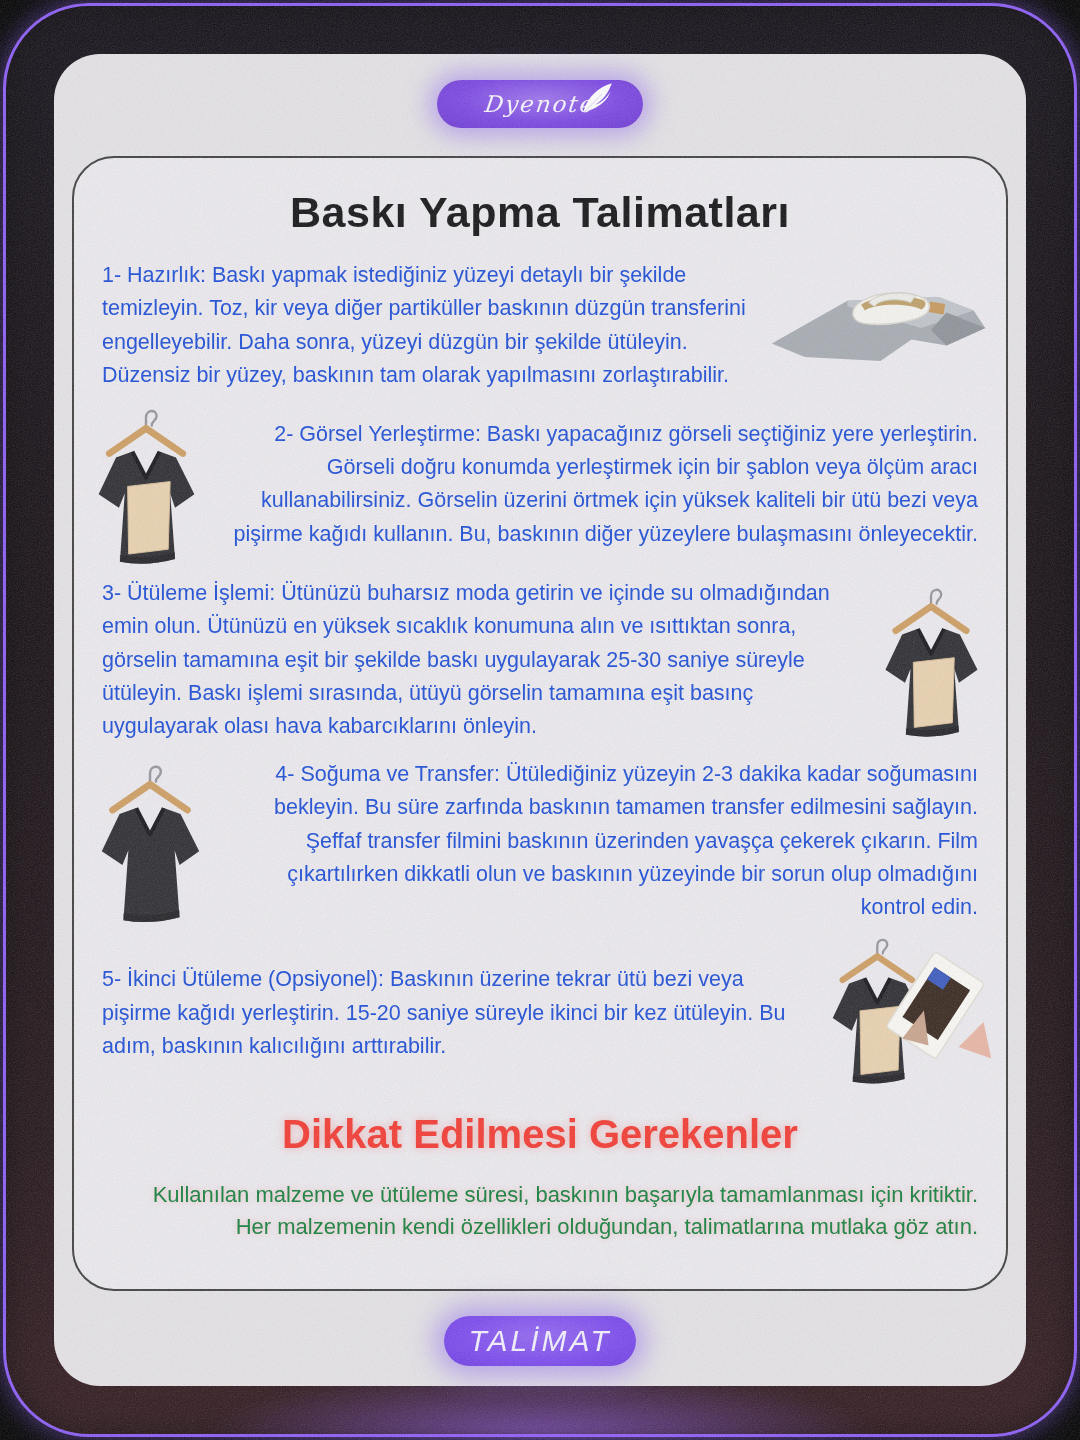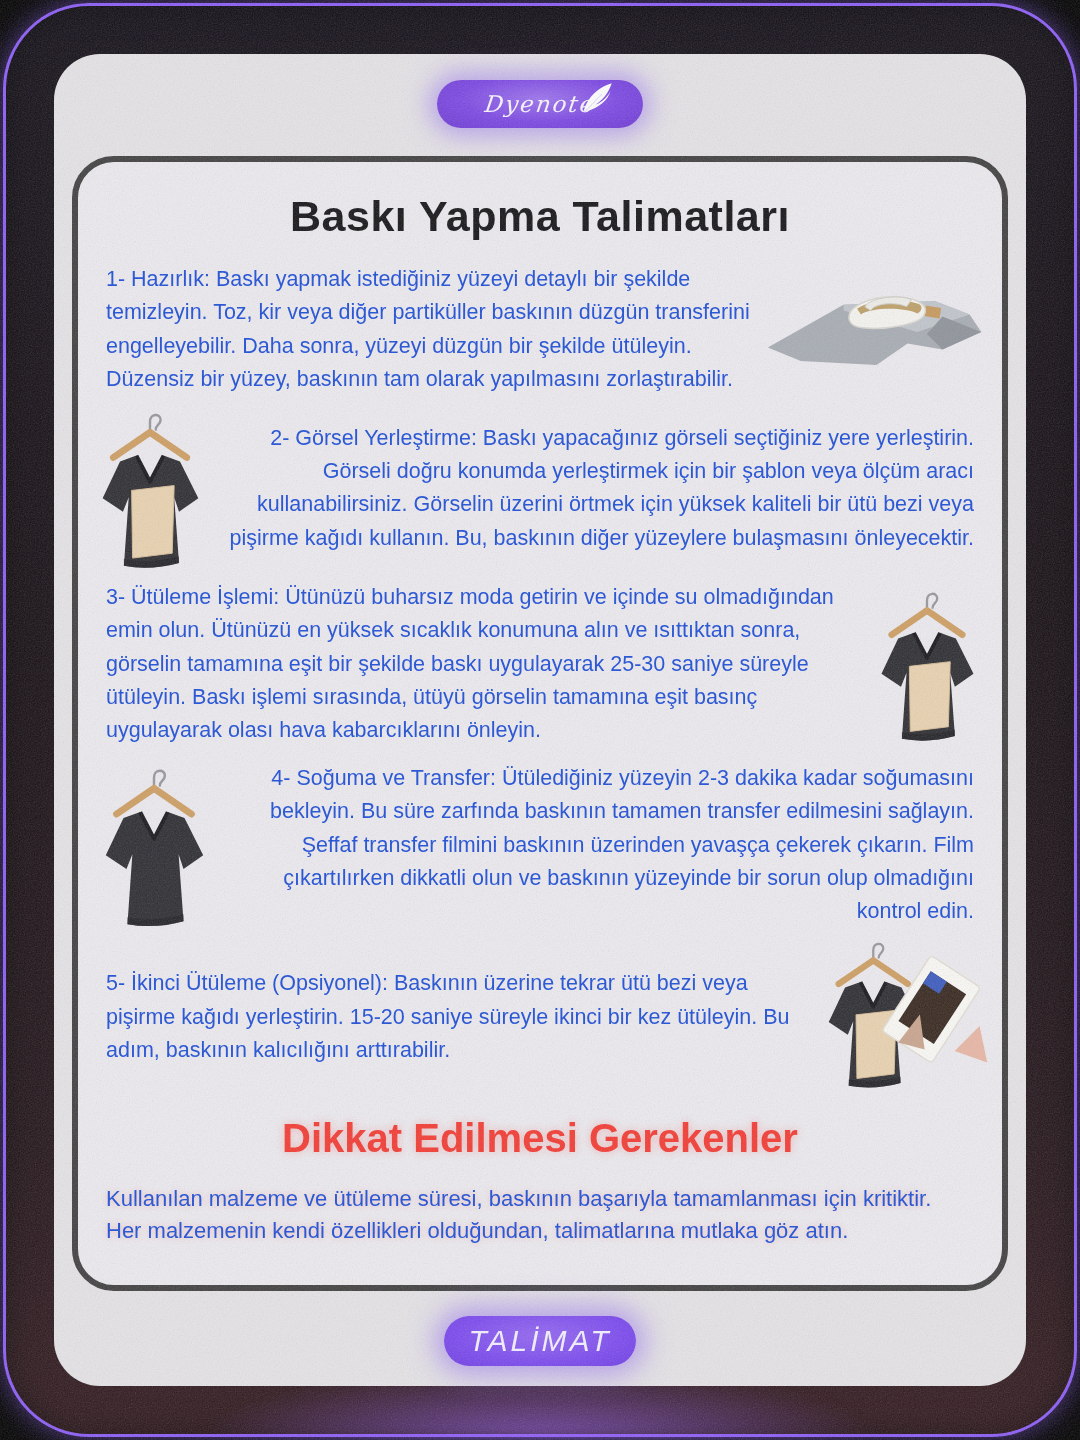--- a/index.html
+++ b/index.html
@@ -32,21 +32,21 @@
   .logo-text{
     font-family:"DejaVu Serif", serif; font-style:italic;
     color:#ffffff; font-size:23px; letter-spacing:2px; transform:skewX(-8deg);
     opacity:.95;
   }
   .feather{ position:absolute; right:26px; top:6px; transform:rotate(-14deg); }
 
   
   .card{
     position:absolute; left:18px; right:18px; top:102px; height:1135px;
-    border-radius:42px; border:6px solid #404040;
+    border-radius:42px; border:2px solid #404040;
     background:#edebf0; padding:0 28px;
   }
   .title{
     margin-top:30px; text-align:center;
     font-size:43px; font-weight:800; color:#141416; letter-spacing:.5px;
   }
   .step{ display:flex; align-items:center; gap:10px; }
   .step .txt{ flex:1; font-size:21.5px; line-height:1.55; color:#1d4ed8; }
   .txt.right{ text-align:right; }
   .step .img{ flex:none; display:flex; align-items:center; justify-content:center; }
@@ -61,21 +61,21 @@
   .step-4 .img{ margin-left:-12px; }
   .step-5{ margin-top:2px;gap:16px; }
   .step-5 .img{ margin-right:-16px; }
 
   .warn-title{
     margin-top:20px; text-align:center;
     font-size:40px; font-weight:800; color:#f43b33;
     text-shadow:0 0 8px rgba(244,59,51,.3);
   }
   .warn-line{
-    text-align:left; font-size:22px; line-height:1.45; color:#1d4ed8;
+    text-align:right; font-size:22px; line-height:1.45; color:#15803d;
     text-shadow:0 0 6px rgba(246,62,53,.25);
   }
   .warn-line.first{ margin-top:22px; }
 
   
   .talimat{
     position:absolute; bottom:20px; left:50%; transform:translateX(-50%);
     width:192px; height:50px; border-radius:27px; border:none; cursor:pointer;
     background:radial-gradient(ellipse at 50% 40%, #9368f2 0%, #7c4af0 60%, #6f3de4 100%);
     box-shadow:0 0 26px 10px rgba(146,108,240,.55);

